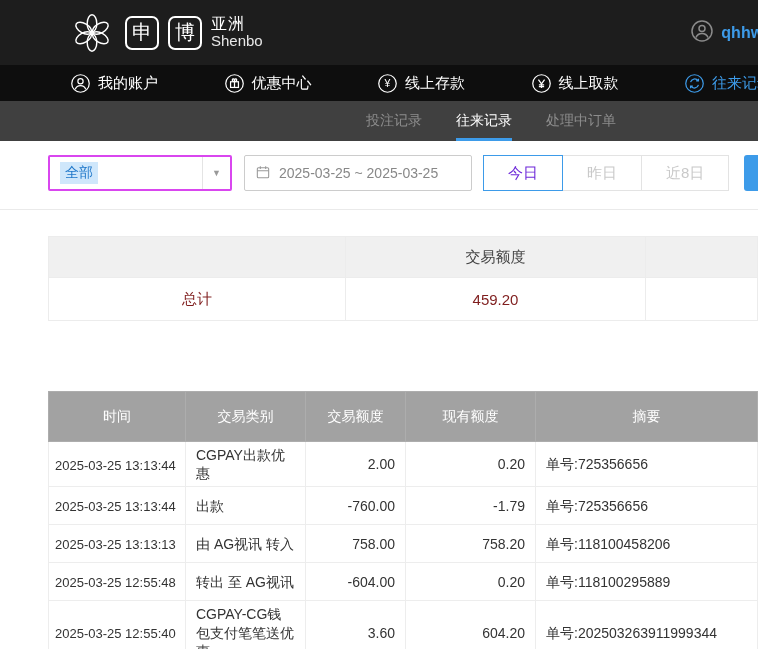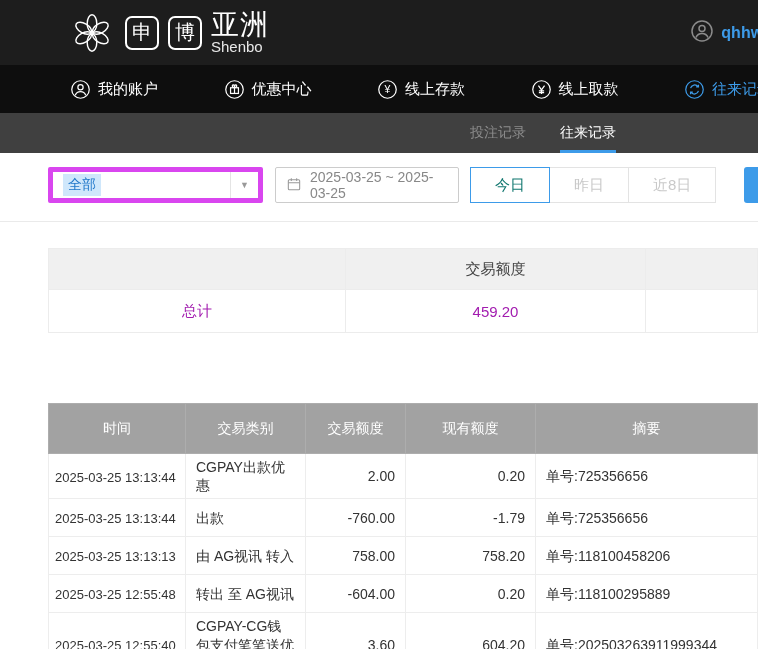--- a/index.html
+++ b/index.html
@@ -5,62 +5,62 @@
   * { margin:0; padding:0; box-sizing:border-box; }
   html,body { width:758px; height:649px; overflow:hidden; }
   body { font-family:"Liberation Sans","DejaVu Sans",sans-serif; background:#fff; position:relative; }
 
   
   .topbar { height:65px; background:#1d1d1d; display:flex; align-items:center; padding:0 0 0 68px; }
   .logo-flower { width:48px; height:48px; display:flex; align-items:center; justify-content:center; }
   .char-box { width:34px; height:34px; border:2px solid #fff; border-radius:7px; color:#fff; font-size:20px;
               display:flex; align-items:center; justify-content:center; margin-left:9px; }
   .region { margin-left:9px; color:#fff; line-height:1.05; }
-  .region .cn { font-size:28px; letter-spacing:1px; }
+  .region .cn { font-size:16px; letter-spacing:1px; }
   .region .en { font-size:15px; color:#e8e8e8; }
   .userbox { margin-left:auto; margin-right:-14px; display:flex; align-items:center; gap:7px; }
   .userbox .uname { color:#3d9be9; font-size:16px; font-weight:bold; white-space:nowrap; }
 
   
-  .mainnav { height:48px; background:#0e0e0e; display:flex; align-items:center; justify-content:space-between;
+  .mainnav { height:36px; background:#0e0e0e; display:flex; align-items:center; justify-content:space-between;
              padding:0 0 0 70px; }
   .nav-item { display:flex; align-items:center; gap:7px; color:#fff; font-size:15px; cursor:pointer; white-space:nowrap; }
   .nav-item.active { color:#3d9be9; margin-right:-14px; }
   .nav-item svg { display:block; }
 
   
   .subnav { height:40px; background:#404040; display:flex; align-items:stretch; }
   .subtabs { margin-left:auto; margin-right:142px; display:flex; gap:34px; }
   .subtab { display:flex; align-items:center; color:#8d8d8d; font-size:14px; border-bottom:3px solid transparent;
             padding-top:3px; cursor:pointer; }
   .subtab.active { color:#fff; border-bottom-color:#3d9be9; }
 
   
   .filterbar { display:flex; align-items:center; margin:14px 0 0 48px; }
-  .dropdown { width:215px; height:36px; border:5px solid #d946ef; border-radius:2px; background:#fff;
+  .dropdown { width:184px; height:36px; border:2px solid #d946ef; border-radius:2px; background:#fff;
               display:flex; align-items:center; padding-left:10px; cursor:pointer; }
   .dropdown .sel { color:#1f77c9; background:#cfe7fb; font-size:14px; padding:2px 5px; }
   .dropdown .caret-wrap { margin-left:auto; width:28px; height:100%; display:flex; align-items:center;
               justify-content:center; border-left:1px solid #e4e4e4; color:#999; font-size:9px; }
-  .datebox { width:184px; height:36px; border:1px solid #ccc; border-radius:2px; margin-left:12px;
+  .datebox { width:228px; height:36px; border:1px solid #ccc; border-radius:2px; margin-left:12px;
              display:flex; align-items:center; gap:8px; padding:0 10px; color:#888; font-size:14px; cursor:pointer; }
   .btn-group { display:flex; margin-left:12px; }
   .qbtn { height:36px; padding:0 24px; background:#fff; border:1px solid #e3e3e3; color:#c9c9c9; font-size:15px;
           margin-left:-1px; cursor:pointer; }
-  .qbtn.active { border-color:#3d9be9; color:#0f766e; position:relative; z-index:1; }
+  .qbtn.active { border-color:#3d9be9; color:#6d28d9; position:relative; z-index:1; }
   .query-btn { margin-left:auto; margin-right:-14px; width:28px; height:36px; background:#3d9be9;
                border:none; border-radius:3px 0 0 3px; cursor:pointer; }
 
   .divider { margin-top:18px; border-top:1px solid #eaeaea; }
 
   
   .summary-table { margin:26px 0 0 48px; width:710px; border-collapse:collapse; table-layout:fixed; font-size:15px; }
   .summary-table col.c1 { width:297px; } .summary-table col.c2 { width:300px; }
   .summary-table thead th { background:#f0f0f0; height:41px; font-weight:normal; color:#444; border:1px solid #ececec; }
-  .summary-table tbody td { height:43px; text-align:center; color:#a21caf; border:1px solid #ececec; }
+  .summary-table tbody td { height:43px; text-align:center; color:#7f1d1d; border:1px solid #ececec; }
 
   
   .tx-table { margin:70px 0 0 48px; width:710px; border-collapse:collapse; table-layout:fixed; font-size:14px; }
   .tx-table col.t0 { width:137px; } .tx-table col.t1 { width:120px; } .tx-table col.t2 { width:100px; }
   .tx-table col.t3 { width:130px; }
   .tx-table thead th { background:#a2a2a2; color:#fff; height:50px; font-weight:normal; font-size:14px;
                        border:1px solid #adadad; }
   .tx-table tbody td { border:1px solid #ededed; height:38px; padding:4px 10px; color:#333; line-height:1.3; }
   .tx-table td.al-right { text-align:right; }
   .tx-table td.al-left  { text-align:left; }
@@ -147,20 +147,21 @@
       </svg>
     </span>
     <span>往来记录</span>
   </div>
 </div>
 
 <div class="subnav">
   <div class="subtabs">
     <div class="subtab">投注记录</div>
     <div class="subtab active">往来记录</div>
+    <div class="subtab">处理中订单</div>
   </div>
 </div>
 
 <div class="filterbar">
   <div class="dropdown">
     <span class="sel">全部</span>
     <span class="caret-wrap">▼</span>
   </div>
   <div class="datebox">
     <span>

